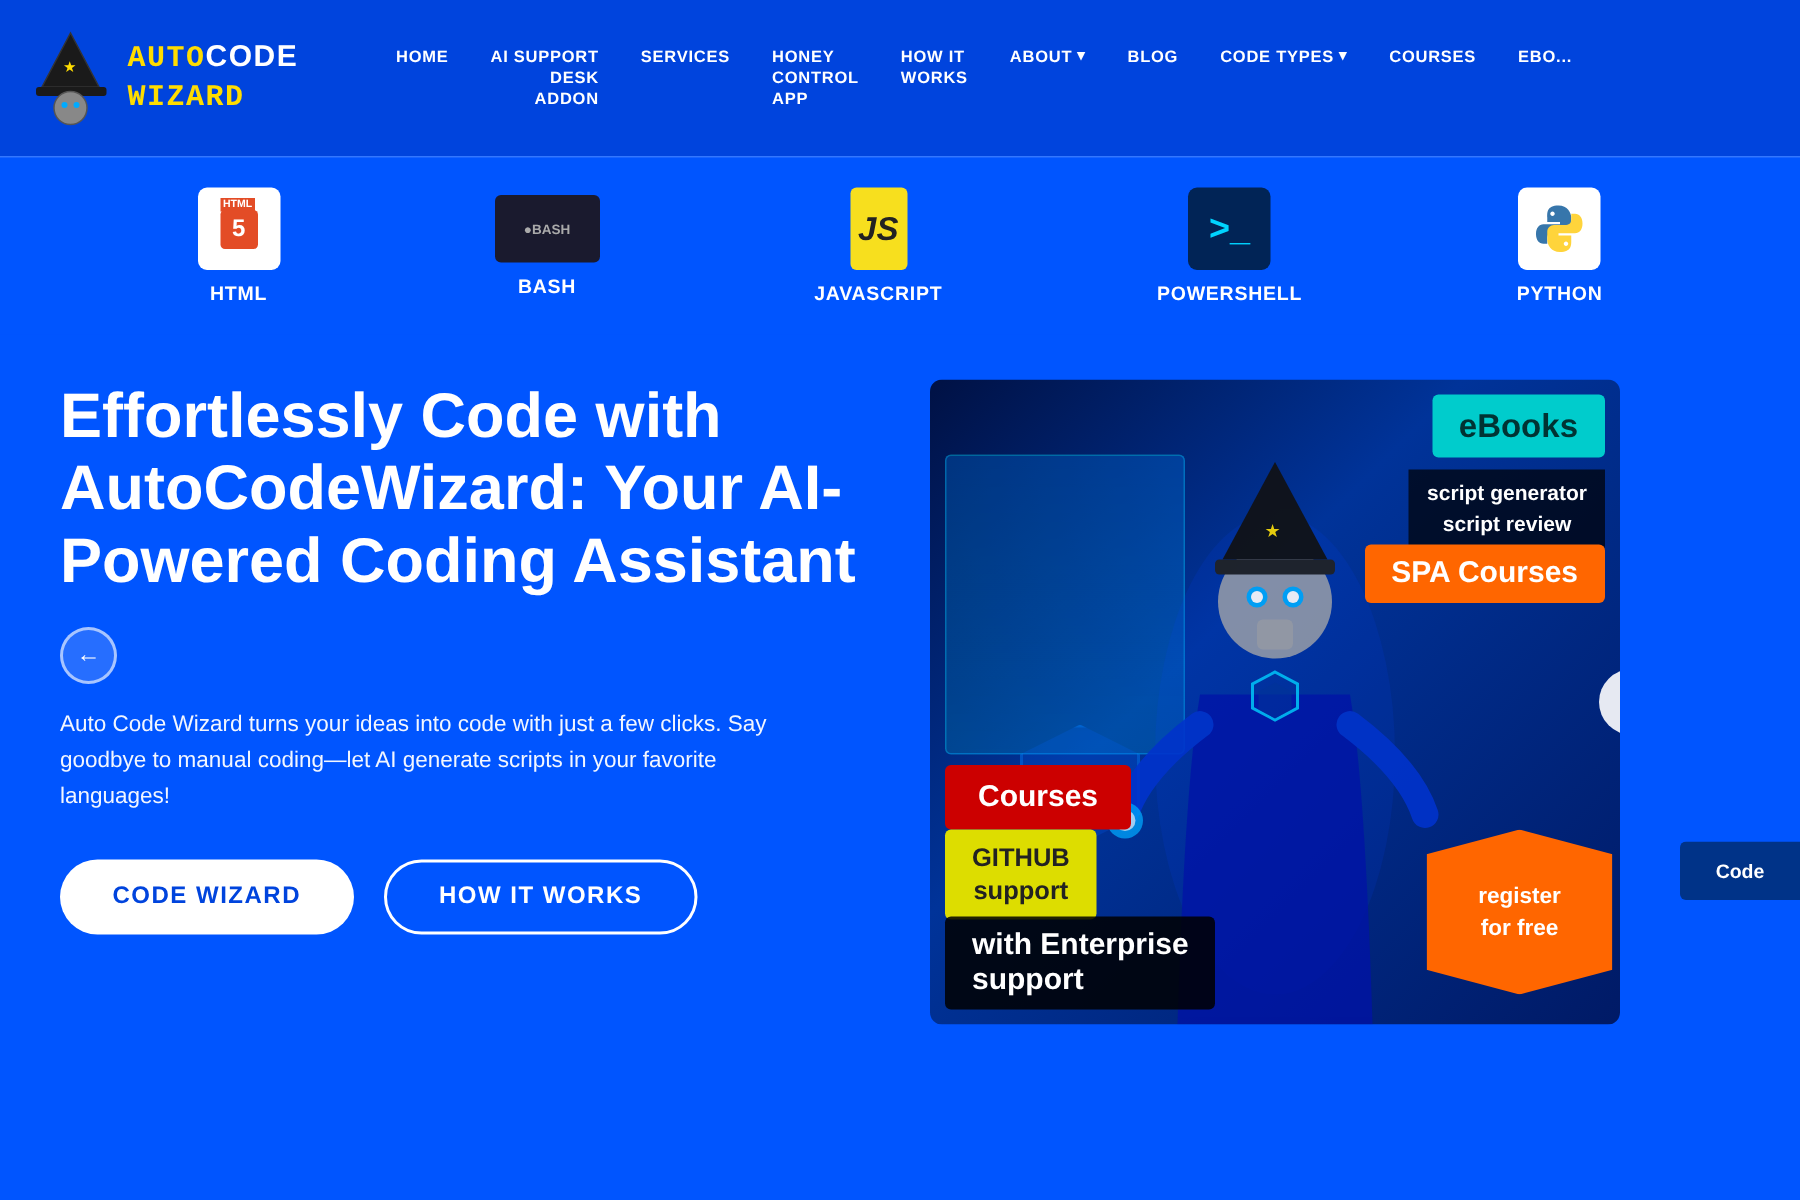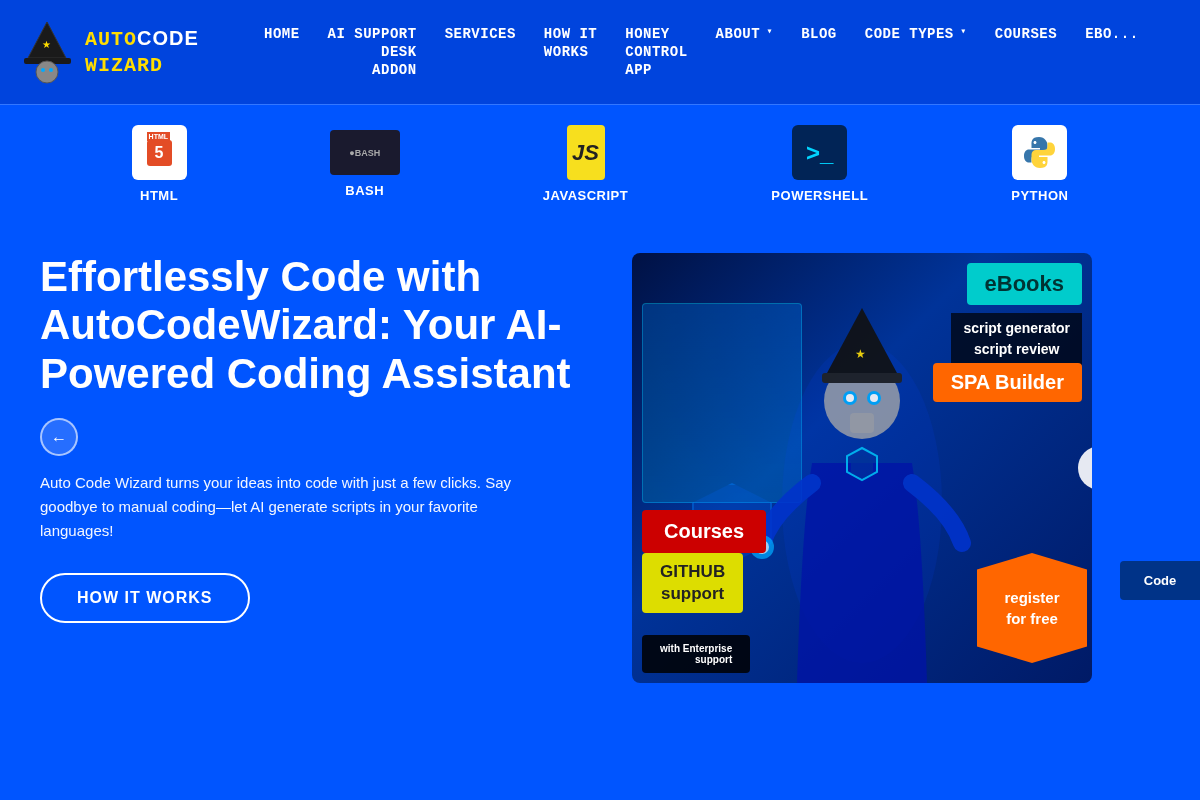--- a/index.html
+++ b/index.html
@@ -57,31 +57,30 @@
     .nav-items {
       display: flex;
       align-items: flex-start;
       gap: 0;
       flex: 1;
     }
 
     .nav-item {
       color: white;
       text-decoration: none;
-      font-size: 14px;
+      font-size: 11px;
       font-weight: 700;
       text-transform: uppercase;
       padding: 10px 14px;
       display: flex;
       align-items: flex-start;
       cursor: pointer;
       white-space: pre-wrap;
       line-height: 1.3;
       letter-spacing: 0.5px;
-      font-family: Liberation Mono, monospace;
     }
 
     .nav-item.dropdown::after {
       content: ' ▾';
       font-size: 10px;
     }
 
     
     .tech-row {
       background-color: #0055ff;
@@ -151,21 +150,21 @@
       font-size: 13px;
       font-weight: 800;
       color: white;
       letter-spacing: 0.5px;
     }
 
     
     .hero {
       display: flex;
       padding: 30px 40px 20px 40px;
-      gap: 32px;
+      gap: 20px;
       align-items: flex-start;
       min-height: 440px;
     }
 
     .hero-left {
       flex: 1;
       max-width: 560px;
     }
 
     .hero-title {
@@ -317,40 +316,40 @@
       text-align: center;
       line-height: 1.3;
     }
 
     .overlay-enterprise {
       position: absolute;
       bottom: 10px;
       left: 10px;
       background: rgba(0,0,0,0.85);
       color: white;
-      font-size: 10px;
+      font-size: 20px;
       font-weight: 700;
       padding: 8px 18px;
       border-radius: 4px;
-      text-align: right;
+      text-align: left;
     }
 
     .overlay-register {
       position: absolute;
       bottom: 20px;
       right: 5px;
       background: #ff6600;
       color: white;
       font-size: 15px;
       font-weight: 900;
       padding: 18px 14px;
       clip-path: polygon(50% 0%, 100% 15%, 100% 85%, 50% 100%, 0% 85%, 0% 15%);
       text-align: center;
       line-height: 1.4;
-      width: 110px;
+      width: 124px;
       height: 110px;
       display: flex;
       align-items: center;
       justify-content: center;
       margin-left: 12px;
     }
 
     
     .chat-btn {
       position: fixed;
@@ -440,25 +439,25 @@
       <span class="auto">AUTO</span>CODE<br><span class="auto">WIZARD</span>
     </div>
   </div>
 
   <div class="nav-items">
     <a class="nav-item">HOME</a>
     <a class="nav-item" style="white-space:pre-line;text-align:right;">AI SUPPORT
 DESK
 ADDON</a>
     <a class="nav-item">SERVICES</a>
-    <a class="nav-item" style="white-space:pre-line;">HOW IT
-WORKS</a>
     <a class="nav-item" style="white-space:pre-line;">HONEY
 CONTROL
 APP</a>
+    <a class="nav-item" style="white-space:pre-line;">HOW IT
+WORKS</a>
     <a class="nav-item dropdown">ABOUT</a>
     <a class="nav-item">BLOG</a>
     <a class="nav-item dropdown">CODE TYPES</a>
     <a class="nav-item">COURSES</a>
     <a class="nav-item">EBO...</a>
   </div>
 </nav>
 
 <div class="tech-row">
 
@@ -510,20 +509,21 @@
   <div class="hero-left">
     <h1 class="hero-title">Effortlessly Code with AutoCodeWizard: Your AI-Powered Coding Assistant</h1>
 
     <div class="hero-nav-arrows">
       <button class="arrow-btn">←</button>
     </div>
 
     <p class="hero-desc">Auto Code Wizard turns your ideas into code with just a few clicks. Say goodbye to manual coding—let AI generate scripts in your favorite languages!</p>
 
     <div class="hero-buttons">
+      <button class="btn-primary">CODE WIZARD</button>
       <button class="btn-secondary">HOW IT WORKS</button>
     </div>
   </div>
 
   <div class="hero-right">
     <div class="hero-image-bg">
 
       <div class="screen-glow"></div>
       <div class="hex-glow"></div>
 
@@ -555,21 +555,21 @@
 
         <polygon points="140,145 155,153 155,169 140,177 125,169 125,153" fill="none" stroke="#00ccff" stroke-width="2" opacity="0.9"></polygon>
         <polygon points="140,152 151,158 151,170 140,176 129,170 129,158" fill="#003399" opacity="0.6"></polygon>
       </svg>
 
       <div class="overlay-ebooks">eBooks</div>
       <div class="overlay-script">
         <span>script generator</span><br>
         <span>script review</span>
       </div>
-      <div class="overlay-spa">SPA Builder</div>
+      <div class="overlay-spa">SPA Courses</div>
       <div class="overlay-courses">Courses</div>
       <div class="overlay-github">
         <span>GITHUB</span><br>
         <span>support</span>
       </div>
       <div class="overlay-enterprise" style="white-space:pre-line;">with Enterprise
 support</div>
       <div class="overlay-register" style="white-space:pre-line;">register
 for free</div>
     </div>

